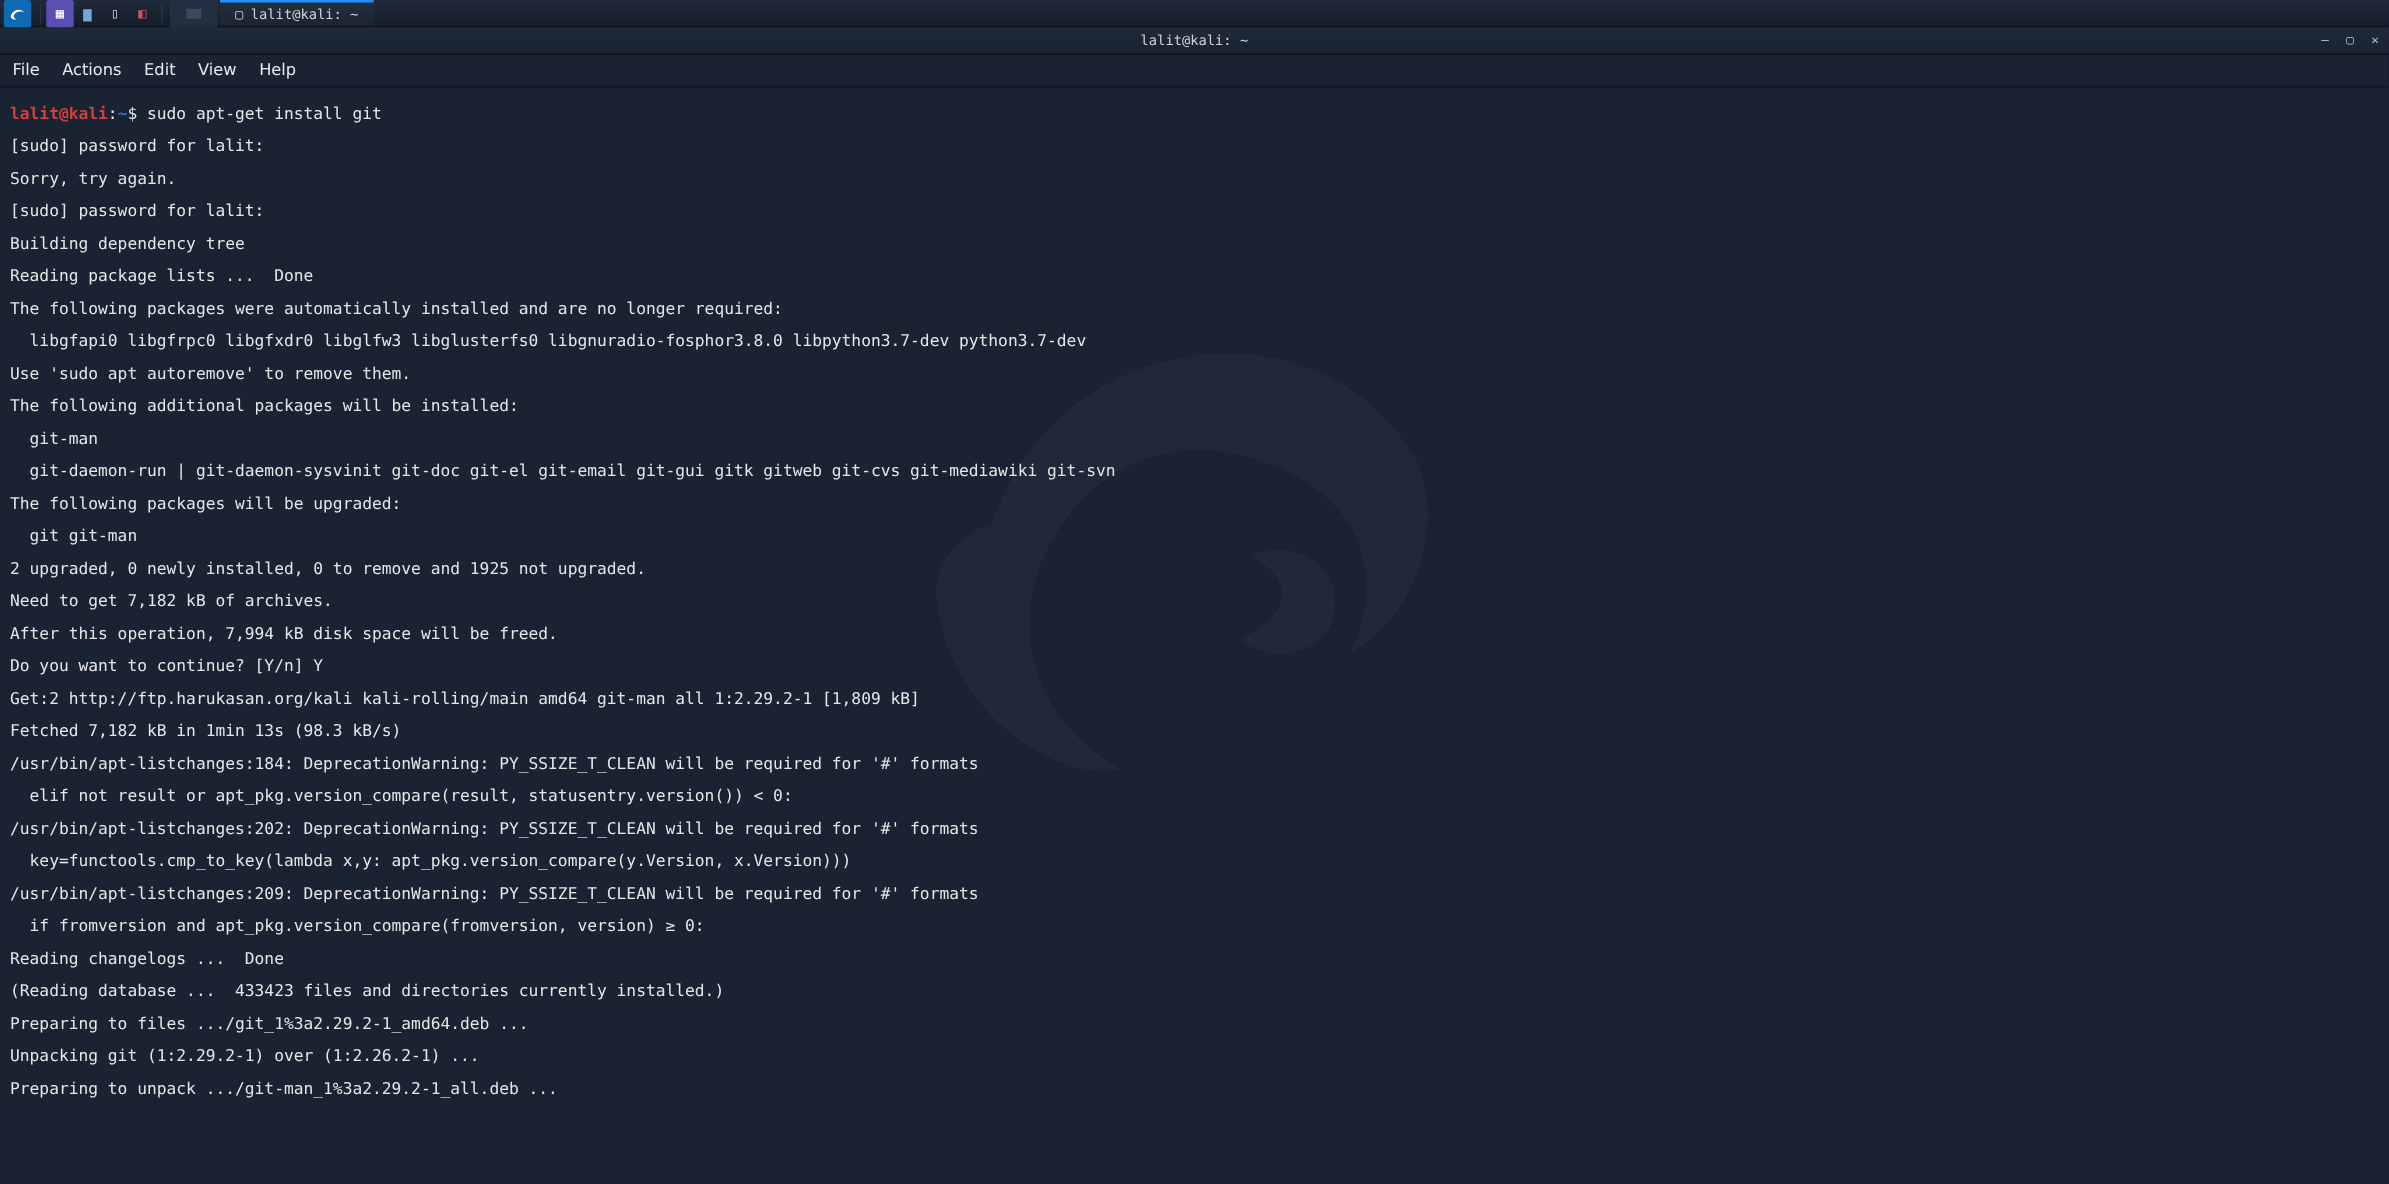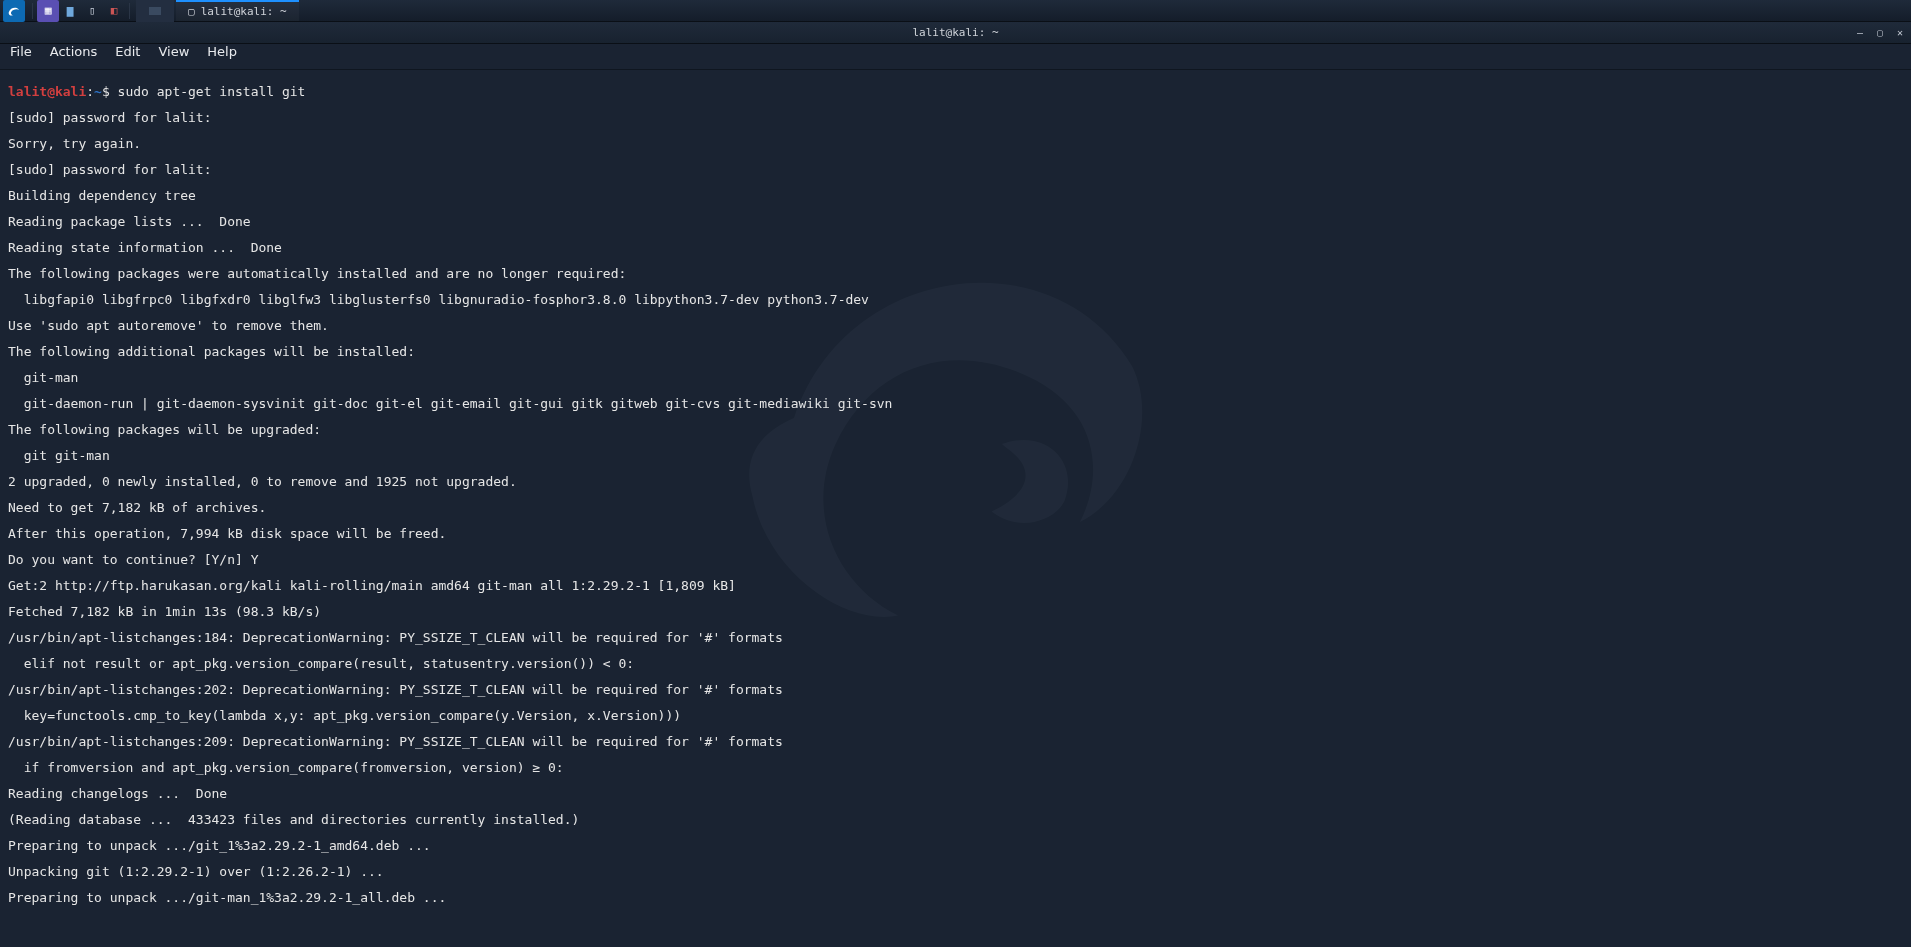--- a/index.html
+++ b/index.html
@@ -70,21 +70,21 @@
     position: absolute; right: 4px; top: 0; height: 100%;
     display: flex; align-items: center; gap: 6px;
   }
   .win-btn { width: 14px; height: 14px; display:flex; align-items:center; justify-content:center; color:#c0c6d0; cursor:pointer; font-size:10px; }
 
   
   .menubar {
     height: 26px;
     background: #1a2332;
     display: flex;
-    align-items: flex-start;
+    align-items: center;
     gap: 18px;
     padding: 0 10px;
     font-family: "DejaVu Sans", sans-serif;
     font-size: 13px;
     color: #e8eaed;
     border-bottom: 1px solid #0f1620;
   }
   .menu-item { cursor: pointer; }
 
   
@@ -205,21 +205,20 @@
   <span class="menu-item">Help</span>
 </div>
 
 <div class="terminal">
 <span class="line"><span class="red">lalit@kali</span><span class="white">:</span><span class="blue">~</span><span class="white">$</span><span> sudo apt-get install git</span></span>
 <span class="line">[sudo] password for lalit: </span>
 <span class="line">Sorry, try again.</span>
 <span class="line">[sudo] password for lalit: </span>
 <span class="line">Building dependency tree       </span>
 <span class="line">Reading package lists ...  Done</span>
-<span class="line">Reading state information ...  Done</span>
 <span class="line">The following packages were automatically installed and are no longer required:</span>
 <span class="line">  libgfapi0 libgfrpc0 libgfxdr0 libglfw3 libglusterfs0 libgnuradio-fosphor3.8.0 libpython3.7-dev python3.7-dev</span>
 <span class="line">Use 'sudo apt autoremove' to remove them.</span>
 <span class="line">The following additional packages will be installed:</span>
 <span class="line">  git-man</span>
 <span class="line">  git-daemon-run | git-daemon-sysvinit git-doc git-el git-email git-gui gitk gitweb git-cvs git-mediawiki git-svn</span>
 <span class="line">The following packages will be upgraded:</span>
 <span class="line">  git git-man</span>
 <span class="line">2 upgraded, 0 newly installed, 0 to remove and 1925 not upgraded.</span>
 <span class="line">Need to get 7,182 kB of archives.</span>
@@ -228,21 +227,21 @@
 <span class="line">Get:2 http://ftp.harukasan.org/kali kali-rolling/main amd64 git-man all 1:2.29.2-1 [1,809 kB]</span>
 <span class="line">Fetched 7,182 kB in 1min 13s (98.3 kB/s)</span>
 <span class="line">/usr/bin/apt-listchanges:184: DeprecationWarning: PY_SSIZE_T_CLEAN will be required for '#' formats</span>
 <span class="line">  elif not result or apt_pkg.version_compare(result, statusentry.version()) &lt; 0:</span>
 <span class="line">/usr/bin/apt-listchanges:202: DeprecationWarning: PY_SSIZE_T_CLEAN will be required for '#' formats</span>
 <span class="line">  key=functools.cmp_to_key(lambda x,y: apt_pkg.version_compare(y.Version, x.Version)))</span>
 <span class="line">/usr/bin/apt-listchanges:209: DeprecationWarning: PY_SSIZE_T_CLEAN will be required for '#' formats</span>
 <span class="line">  if fromversion and apt_pkg.version_compare(fromversion, version) ≥ 0:</span>
 <span class="line">Reading changelogs ...  Done</span>
 <span class="line">(Reading database ...  433423 files and directories currently installed.)</span>
-<span class="line">Preparing to unpack .../git_1%3a2.29.2-1_amd64.deb ... </span>
+<span class="line">Preparing to files .../git_1%3a2.29.2-1_amd64.deb ... </span>
 <span class="line">Unpacking git (1:2.29.2-1) over (1:2.26.2-1) ... </span>
 <span class="line">Preparing to unpack .../git-man_1%3a2.29.2-1_all.deb ... </span>
 
 
 
 
 
 
 </div>
 

